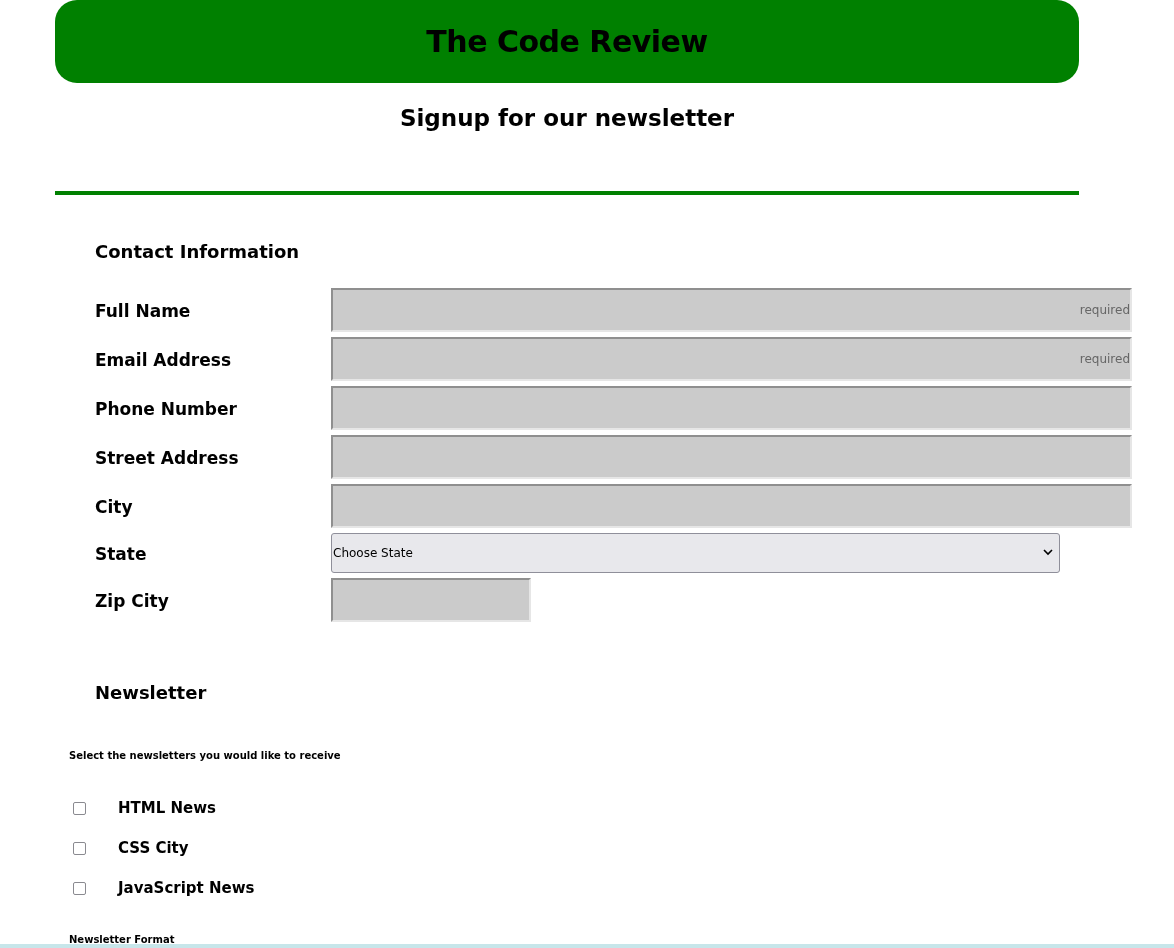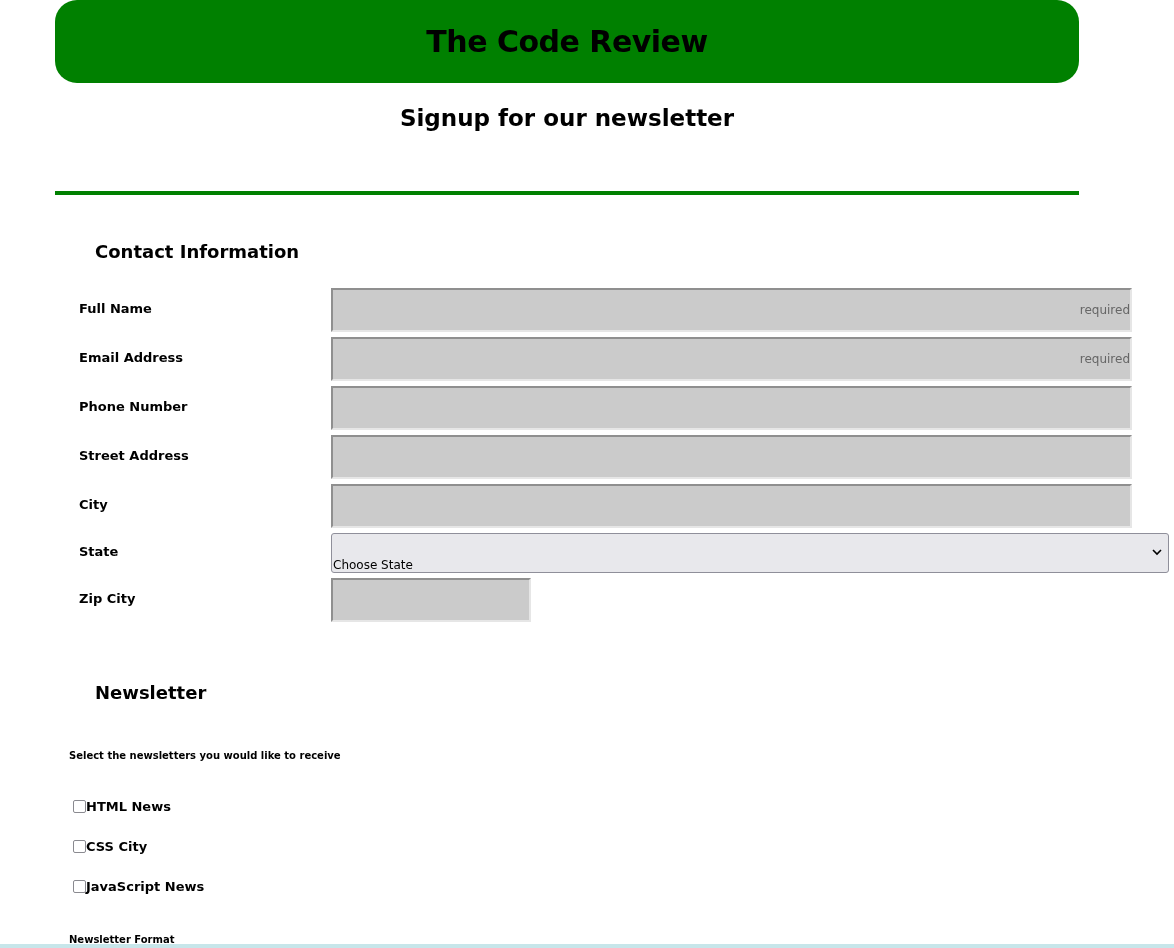--- a/index.html
+++ b/index.html
@@ -11,39 +11,39 @@
     .banner {
       height: 83px; background: #008000; display: flex; align-items: center; justify-content: center; border-radius: 22px;
     }
     .banner h1 { margin: 0; font-size: 30px; font-weight: bold; letter-spacing: -0.5px; }
     .intro { text-align: center; height: 92px; position: relative; }
     .intro h2 { margin: 0; position: absolute; top: 22px; left: 0; right: 0; font-size: 23px; font-weight: bold; }
     .intro p { margin: 0; position: absolute; top: 73px; left: 0; right: 0; font-size: 15px; font-weight: bold; }
     .rule { height: 4px; background: #008000; position: absolute; top: 191px; left: 0; width: 1024px; }
     .section-title { position: absolute; left: 24px; font-size: 18px; font-weight: bold; margin: 16px; }
     .row { position: absolute; left: 24px; width: 981px; }
-    .row label { position: absolute; left: 0; font-size: 13px; font-weight: bold; text-align: center; }
+    .row label { position: absolute; left: 16px; font-size: 17px; font-weight: bold; text-align: center; }
     .field {
       position: absolute; left: 252px; width: 801px; height: 44px; box-sizing: border-box;
       background: #cbcbcb; border: 2px solid #e6e6e6; border-top-color: #8f8f8f; border-left-color: #8f8f8f;
       padding: 0; font-family: "DejaVu Sans", sans-serif; font-size: 12px; text-align: right; color: #555;
       outline: none;
     }
     .field::placeholder { color: #666; }
     .select {
-      position: absolute; left: 252px; width: 838px; height: 40px; box-sizing: border-box;
-      background: #e8e8ec; border: 1px solid #8f8f9a; border-radius: 3px; display: flex; align-items: flex-end;
+      position: absolute; left: 252px; width: 729px; height: 40px; box-sizing: border-box;
+      background: #e8e8ec; border: 1px solid #8f8f9a; border-radius: 3px; display: flex; align-items: center;
       font-size: 12px; padding-left: 1px;
     }
     .select .chev { position: absolute; right: 6px; top: 11px; font-size: 12px; }
     .zip { width: 200px; }
     .small-label { position: absolute; left: 14px; font-size: 10px; font-weight: bold; }
     .check-row { position: absolute; left: 18px; display: flex; align-items: center; }
     .box { width: 11px; height: 11px; border: 1.5px solid #8a8a90; border-radius: 2px; background: #fff; }
-    .check-row span.txt { margin-left: 0; font-size: 13px; font-weight: bold; }
+    .check-row span.txt { margin-left: 32px; font-size: 15px; font-weight: bold; }
     .bottom-strip { position: absolute; left: 0; top: 944px; width: 1174px; height: 4px; background: #c7e6ea; }
   </style>
 </head>
 <body>
 
 <div class="page">
   <header class="banner">
     <h1>The Code Review</h1>
   </header>
   <div class="intro">

